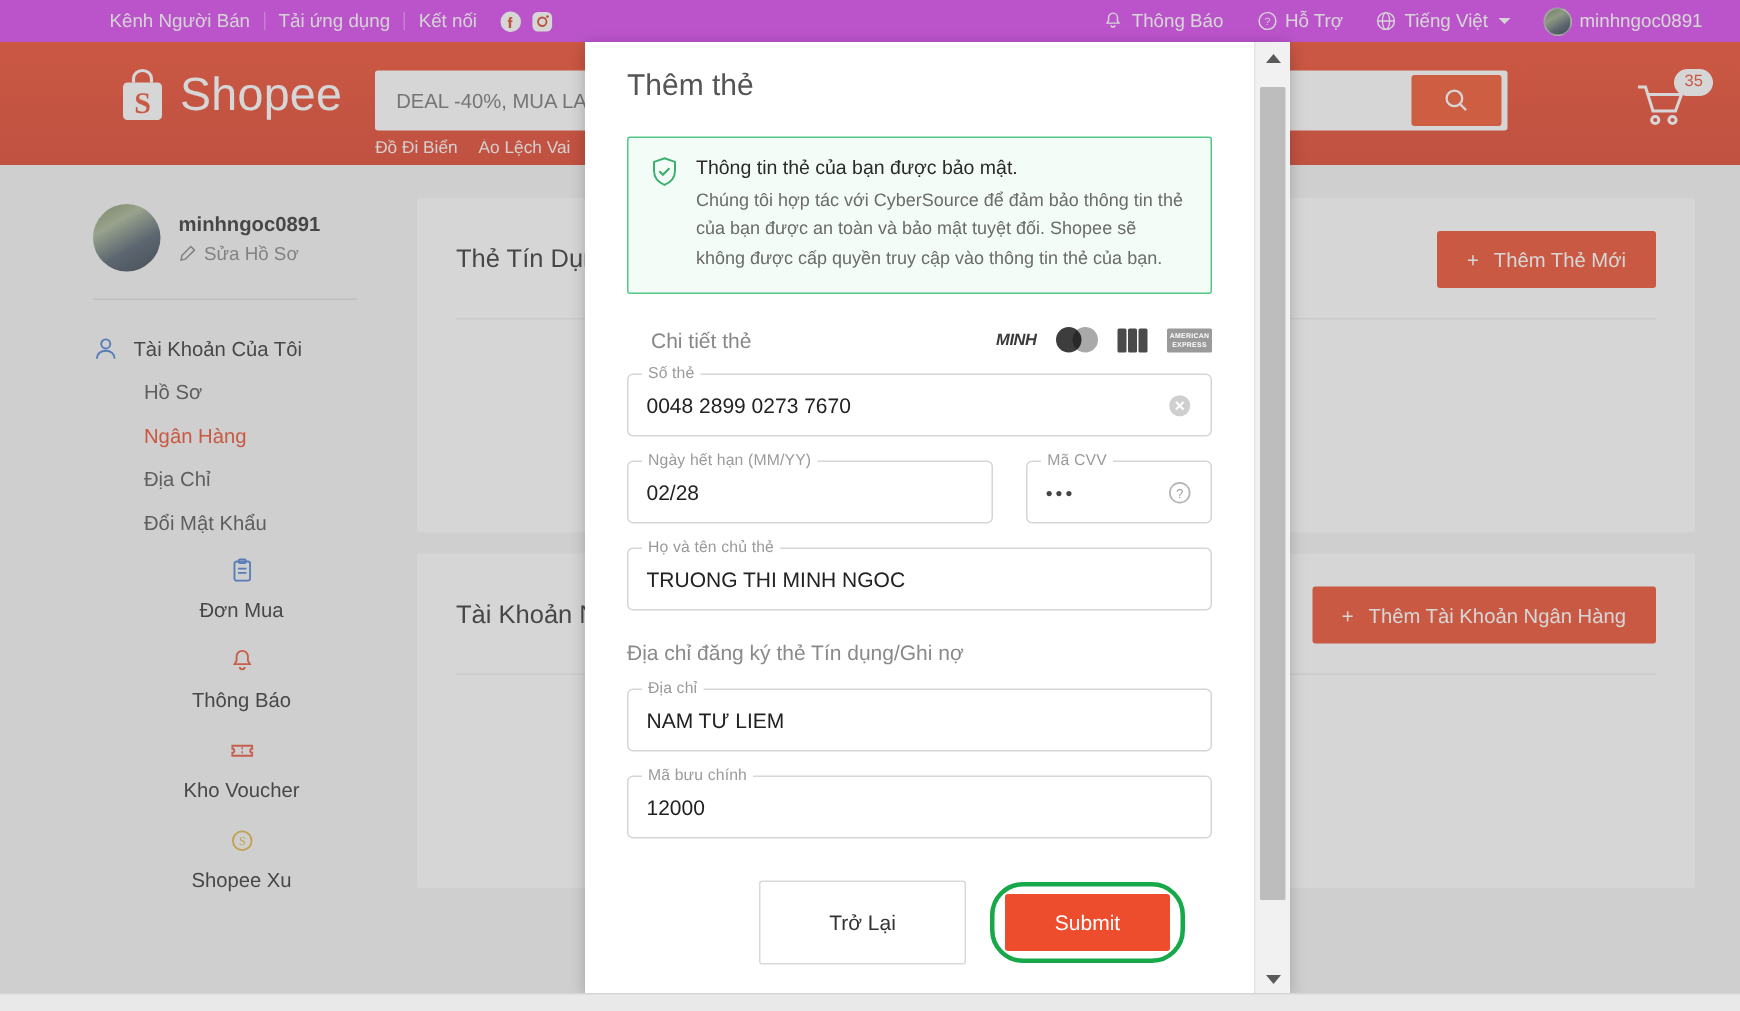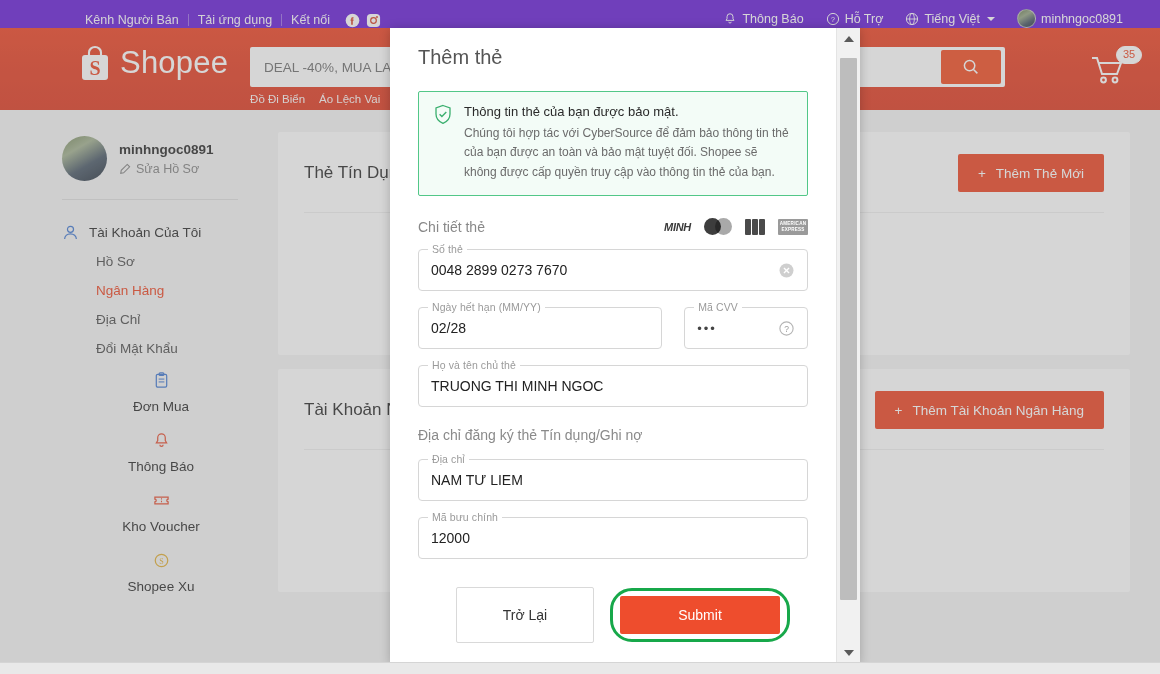--- a/index.html
+++ b/index.html
@@ -6,25 +6,25 @@
   html, body {
     width: 1160px; height: 674px;
     overflow: hidden;
     font-family: "Liberation Sans", sans-serif;
     background: #f5f5f5;
   }
 
   
   .topbar {
     height: 28px;
-    background: #6d28d9;
+    background: #d946ef;
     color: #fff;
     display: flex;
-    align-items: flex-end;
-    padding: 0 18px;
+    align-items: center;
+    padding: 0 6px;
     font-size: 12.5px;
   }
   .topbar-left { display: flex; align-items: center; gap: 0; margin-left: 58px; }
   .topbar-right { display: flex; align-items: center; gap: 0; margin-left: auto; margin-right: 8px; }
   .tb-link { color: #fff; text-decoration: none; padding: 0 9px; white-space: nowrap; opacity: .97; }
   .tb-sep { width: 1px; height: 12px; background: rgba(255,255,255,.35); }
   .tb-item { display: flex; align-items: center; gap: 5px; padding: 0 11px; white-space: nowrap; }
   .tb-ico { display: inline-flex; align-items: center; justify-content: center; }
   .soc { display:inline-flex; align-items:center; justify-content:center; width:16px; height:16px; margin-left:5px;}
   .avatar-sm {
@@ -136,21 +136,21 @@
   .modal-pad { padding: 18px 28px 0 28px; }
   .modal-title { font-size: 20px; color: #555; font-weight: 400; margin-bottom: 22px; }
 
   .notice {
     border: 1px solid #52c788; background: #f3fcf7; border-radius: 2px;
     padding: 12px 14px 13px 14px; display: flex; gap: 11px;
   }
   .notice-title { font-size: 13px; color: #2a2a2a; margin-bottom: 5px; }
   .notice-body { font-size: 12px; color: #6b6b6b; line-height: 1.62; }
 
-  .sec-row { display: flex; align-items: center; margin: 22px 0 14px 0; }
+  .sec-row { display: flex; align-items: center; margin: 22px 0 14px 16px; }
   .sec-label { font-size: 14px; color: #888; font-weight: 400; }
   .brands { margin-left: auto; display: flex; align-items: center; gap: 13px; }
 
   .field {
     position: relative; border: 1px solid #d6d6d6; border-radius: 4px;
     height: 42px; margin-bottom: 16px; display: flex; align-items: center;
     padding: 0 12px;
   }
   .field-label {
     position: absolute; top: -7px; left: 9px; background: #fff;
@@ -169,21 +169,21 @@
   .btn-back {
     width: 138px; height: 56px; background: #fff; border: 1px solid #d9d9d9;
     color: #333; font-size: 14px; border-radius: 2px; cursor: pointer;
     font-family: "Liberation Sans", sans-serif;
   }
   .submit-ring {
     border: 3px solid #17a84a; border-radius: 22px; padding: 5px 7px;
     display: inline-flex;
   }
   .btn-submit {
-    width: 160px; height: 38px; background: #ee4d2d; border: none;
+    width: 110px; height: 38px; background: #ee4d2d; border: none;
     color: #fff; font-size: 14px; border-radius: 2px; cursor: pointer;
     font-family: "Liberation Sans", sans-serif;
   }
 
   
   .mscroll {
     width: 24px; height: 100%; background: #f1f1f1;
     border-left: 1px solid #e4e4e4;
     display: flex; flex-direction: column; align-items: center;
     position: relative;

